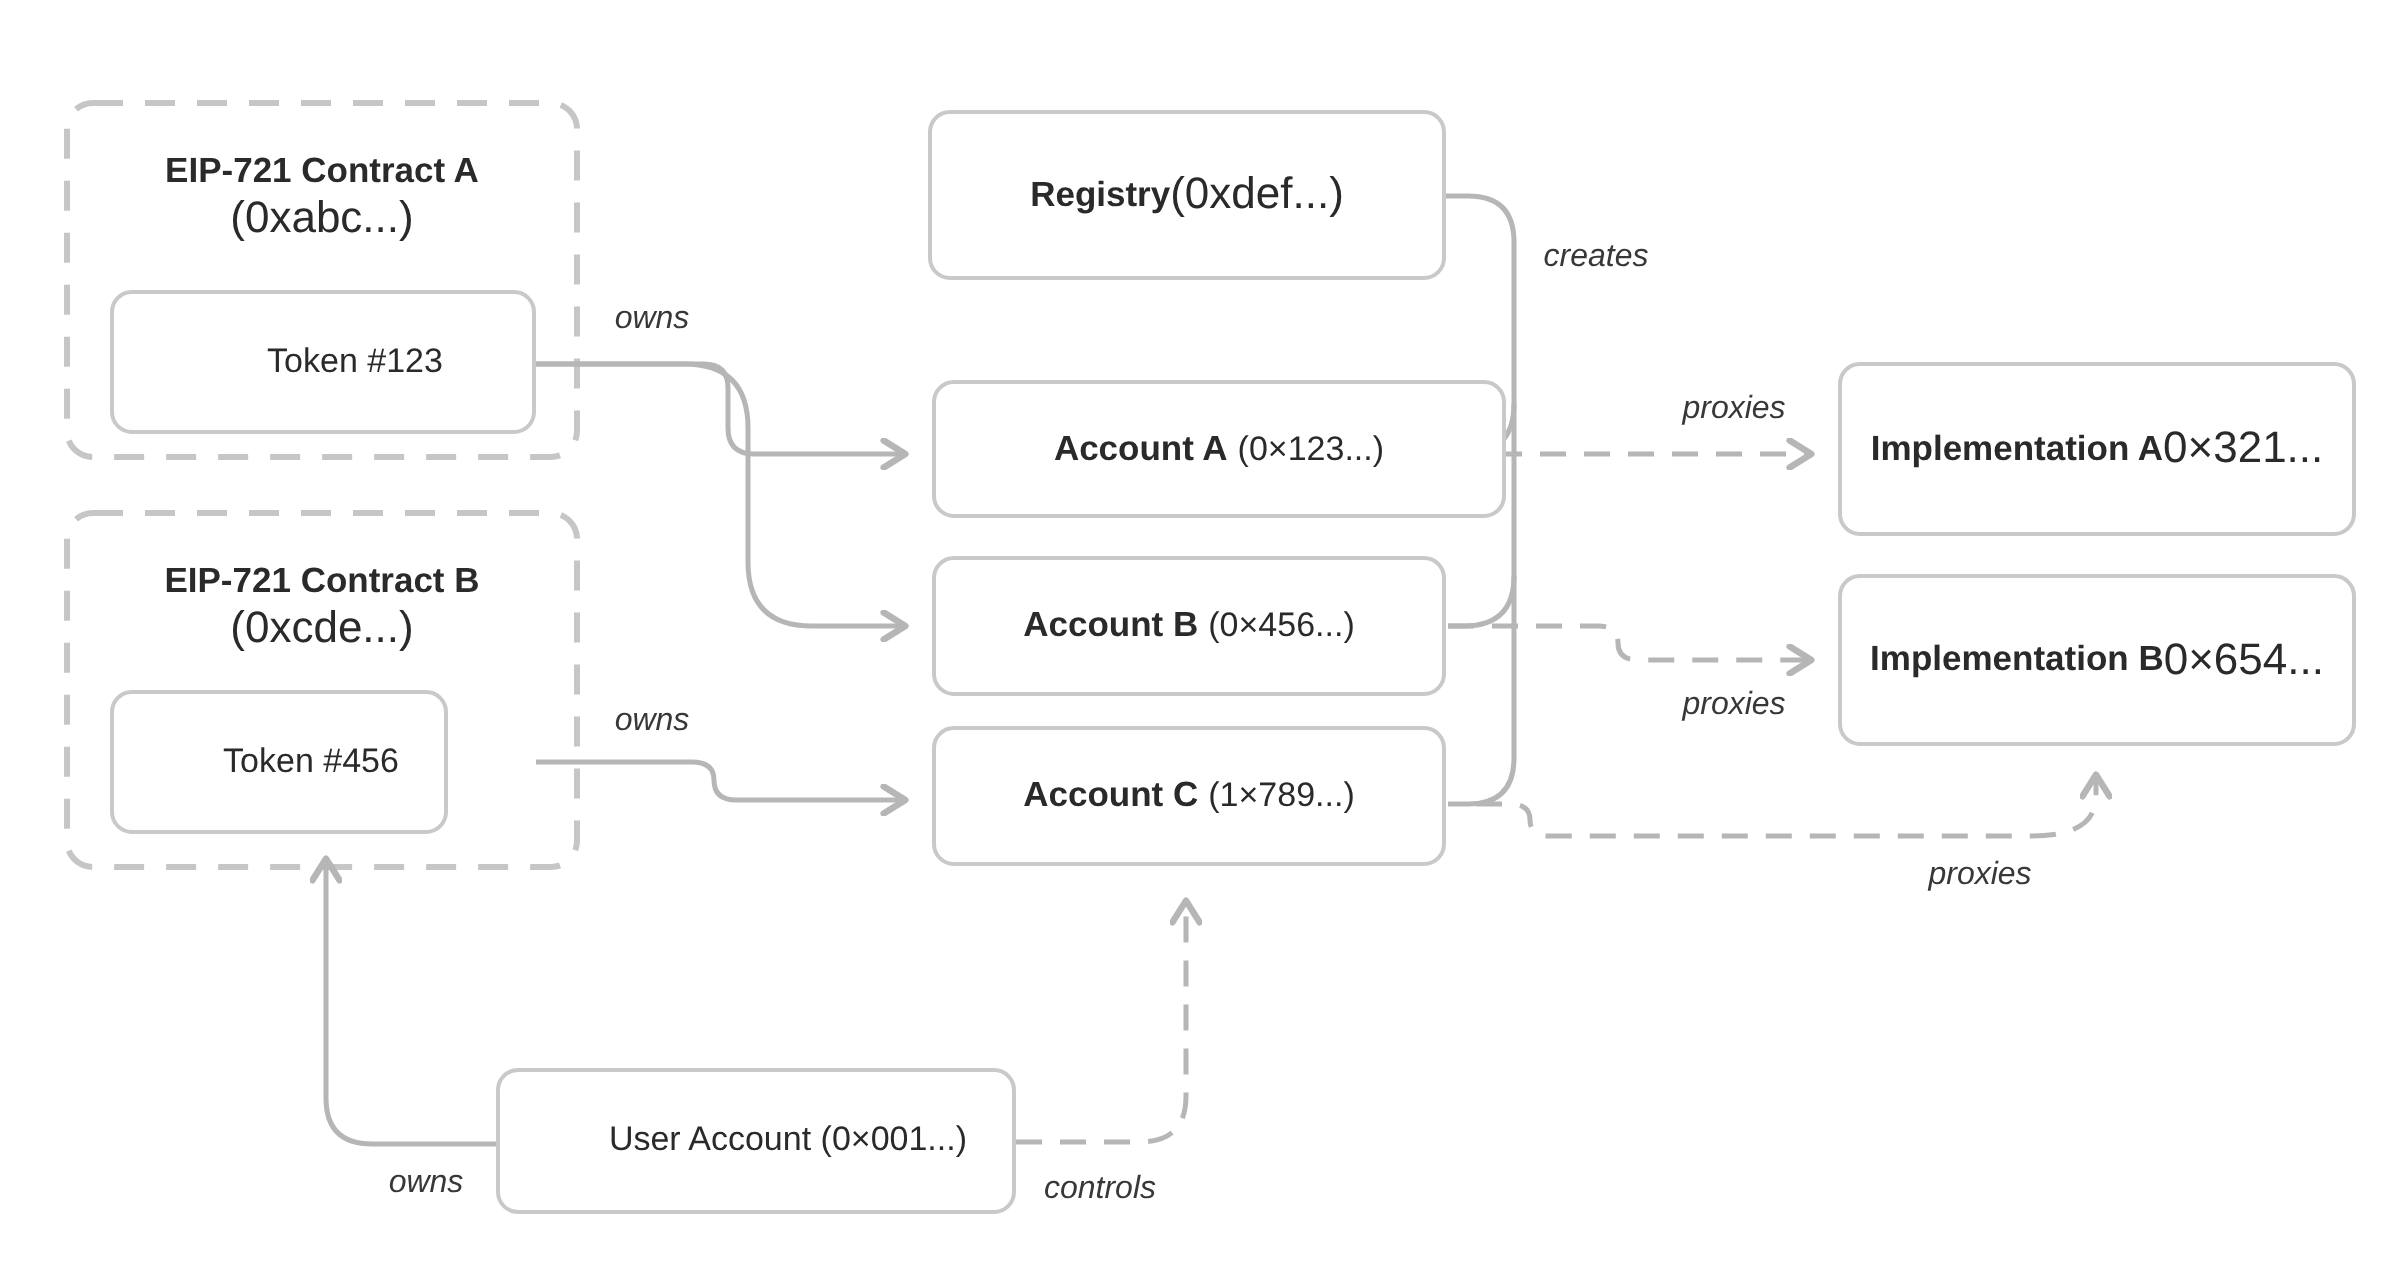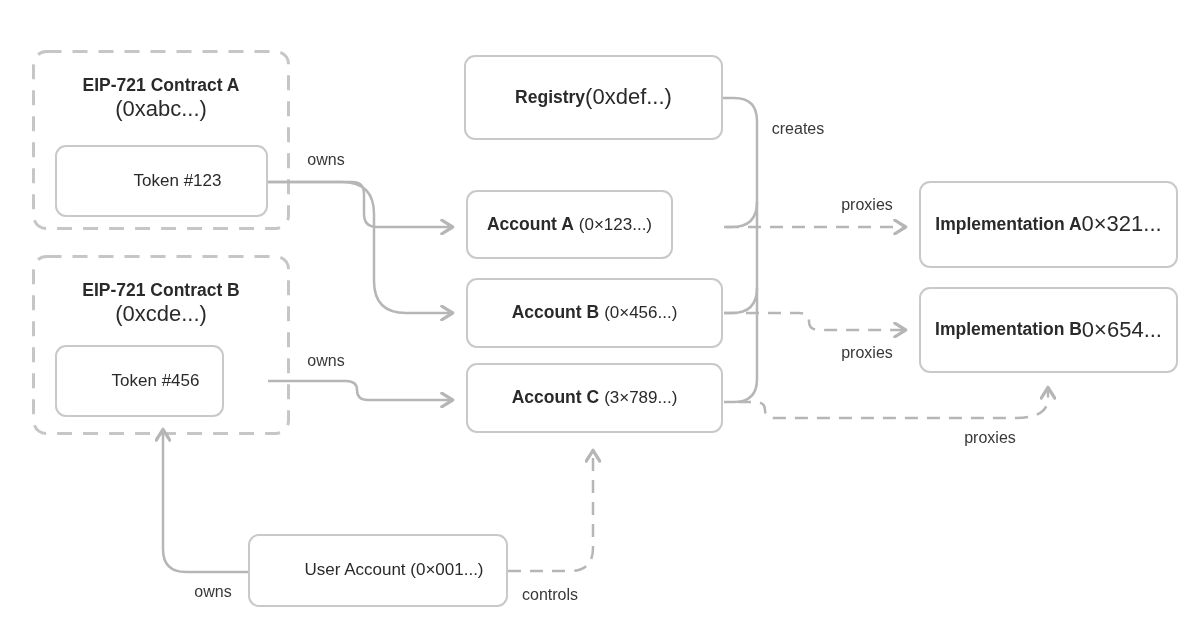--- a/index.html
+++ b/index.html
@@ -45,20 +45,21 @@
   .node-line .bold { font-weight: 700; font-size: 17.5px; }
   .plain-label { font-size: 17px; margin-left: 32px; }
 
   .edge-label {
     position: absolute;
     transform: translateX(-50%);
     font-size: 16px;
     color: #383838;
     z-index: 2;
     white-space: nowrap;
+    font-style: italic;
   }
 </style>
 </head>
 <body>
 
 <div id="canvas">
 
   <svg id="wires" width="1200" height="635" viewBox="0 0 1200 635">
     <defs>
       <marker id="arrow" viewBox="0 0 12 12" refX="9.5" refY="6" markerWidth="6.5" markerHeight="6.5" orient="auto-start-reverse">
@@ -113,38 +114,38 @@
 
   <div class="node" style="left:55px; top:345px; width:169px; height:72px;">
     <div class="plain-label">Token #456</div>
   </div>
 
   <div class="node" style="left:464px; top:55px; width:259px; height:85px;">
     <div class="node-title">Registry</div>
     <div class="node-sub">(0xdef...)</div>
   </div>
 
-  <div class="node" style="left:466px; top:190px; width:207px; height:69px;">
+  <div class="node" style="left:466px; top:190px; width:287px; height:69px;">
     <div class="node-line">
       <span class="bold">Account A</span>
       <span>(0×123...)</span>
     </div>
   </div>
 
   <div class="node" style="left:466px; top:278px; width:257px; height:70px;">
     <div class="node-line">
       <span class="bold">Account B</span>
       <span>(0×456...)</span>
     </div>
   </div>
 
   <div class="node" style="left:466px; top:363px; width:257px; height:70px;">
     <div class="node-line">
       <span class="bold">Account C</span>
-      <span>(3×789...)</span>
+      <span>(1×789...)</span>
     </div>
   </div>
 
   <div class="node" style="left:919px; top:181px; width:259px; height:87px;">
     <div class="node-title">Implementation A</div>
     <div class="node-sub">0×321...</div>
   </div>
 
   <div class="node" style="left:919px; top:287px; width:259px; height:86px;">
     <div class="node-title">Implementation B</div>

